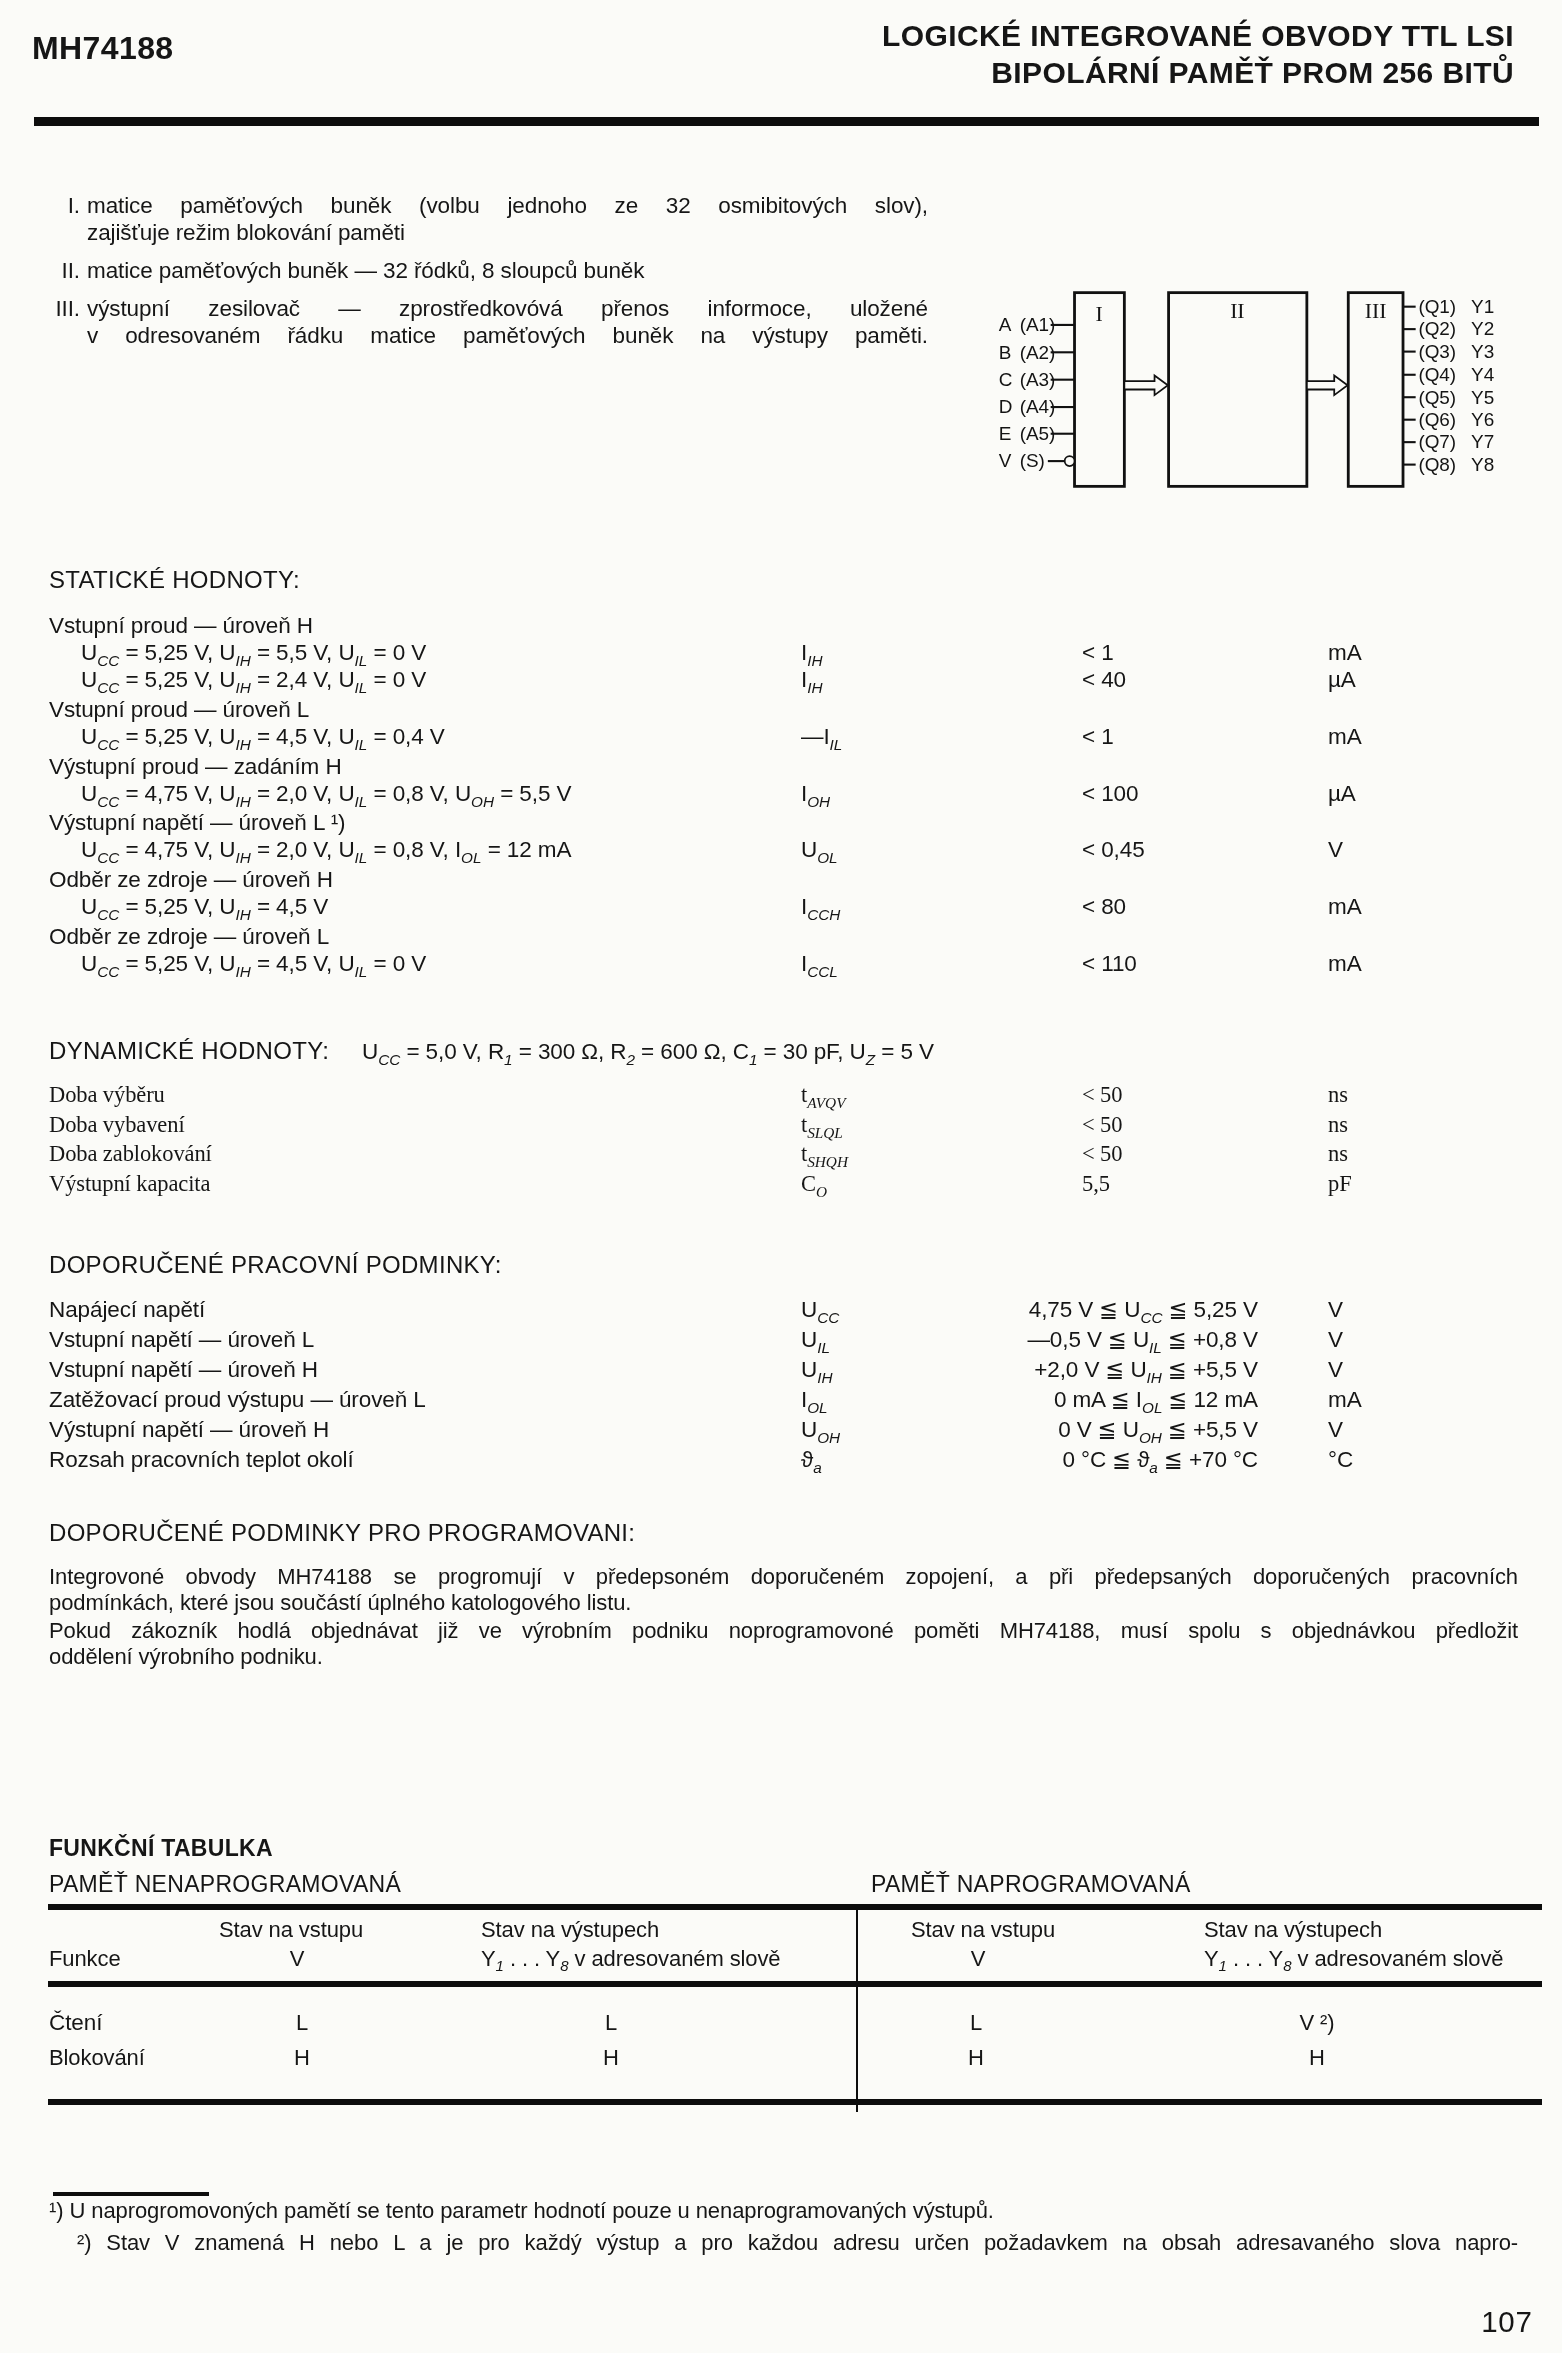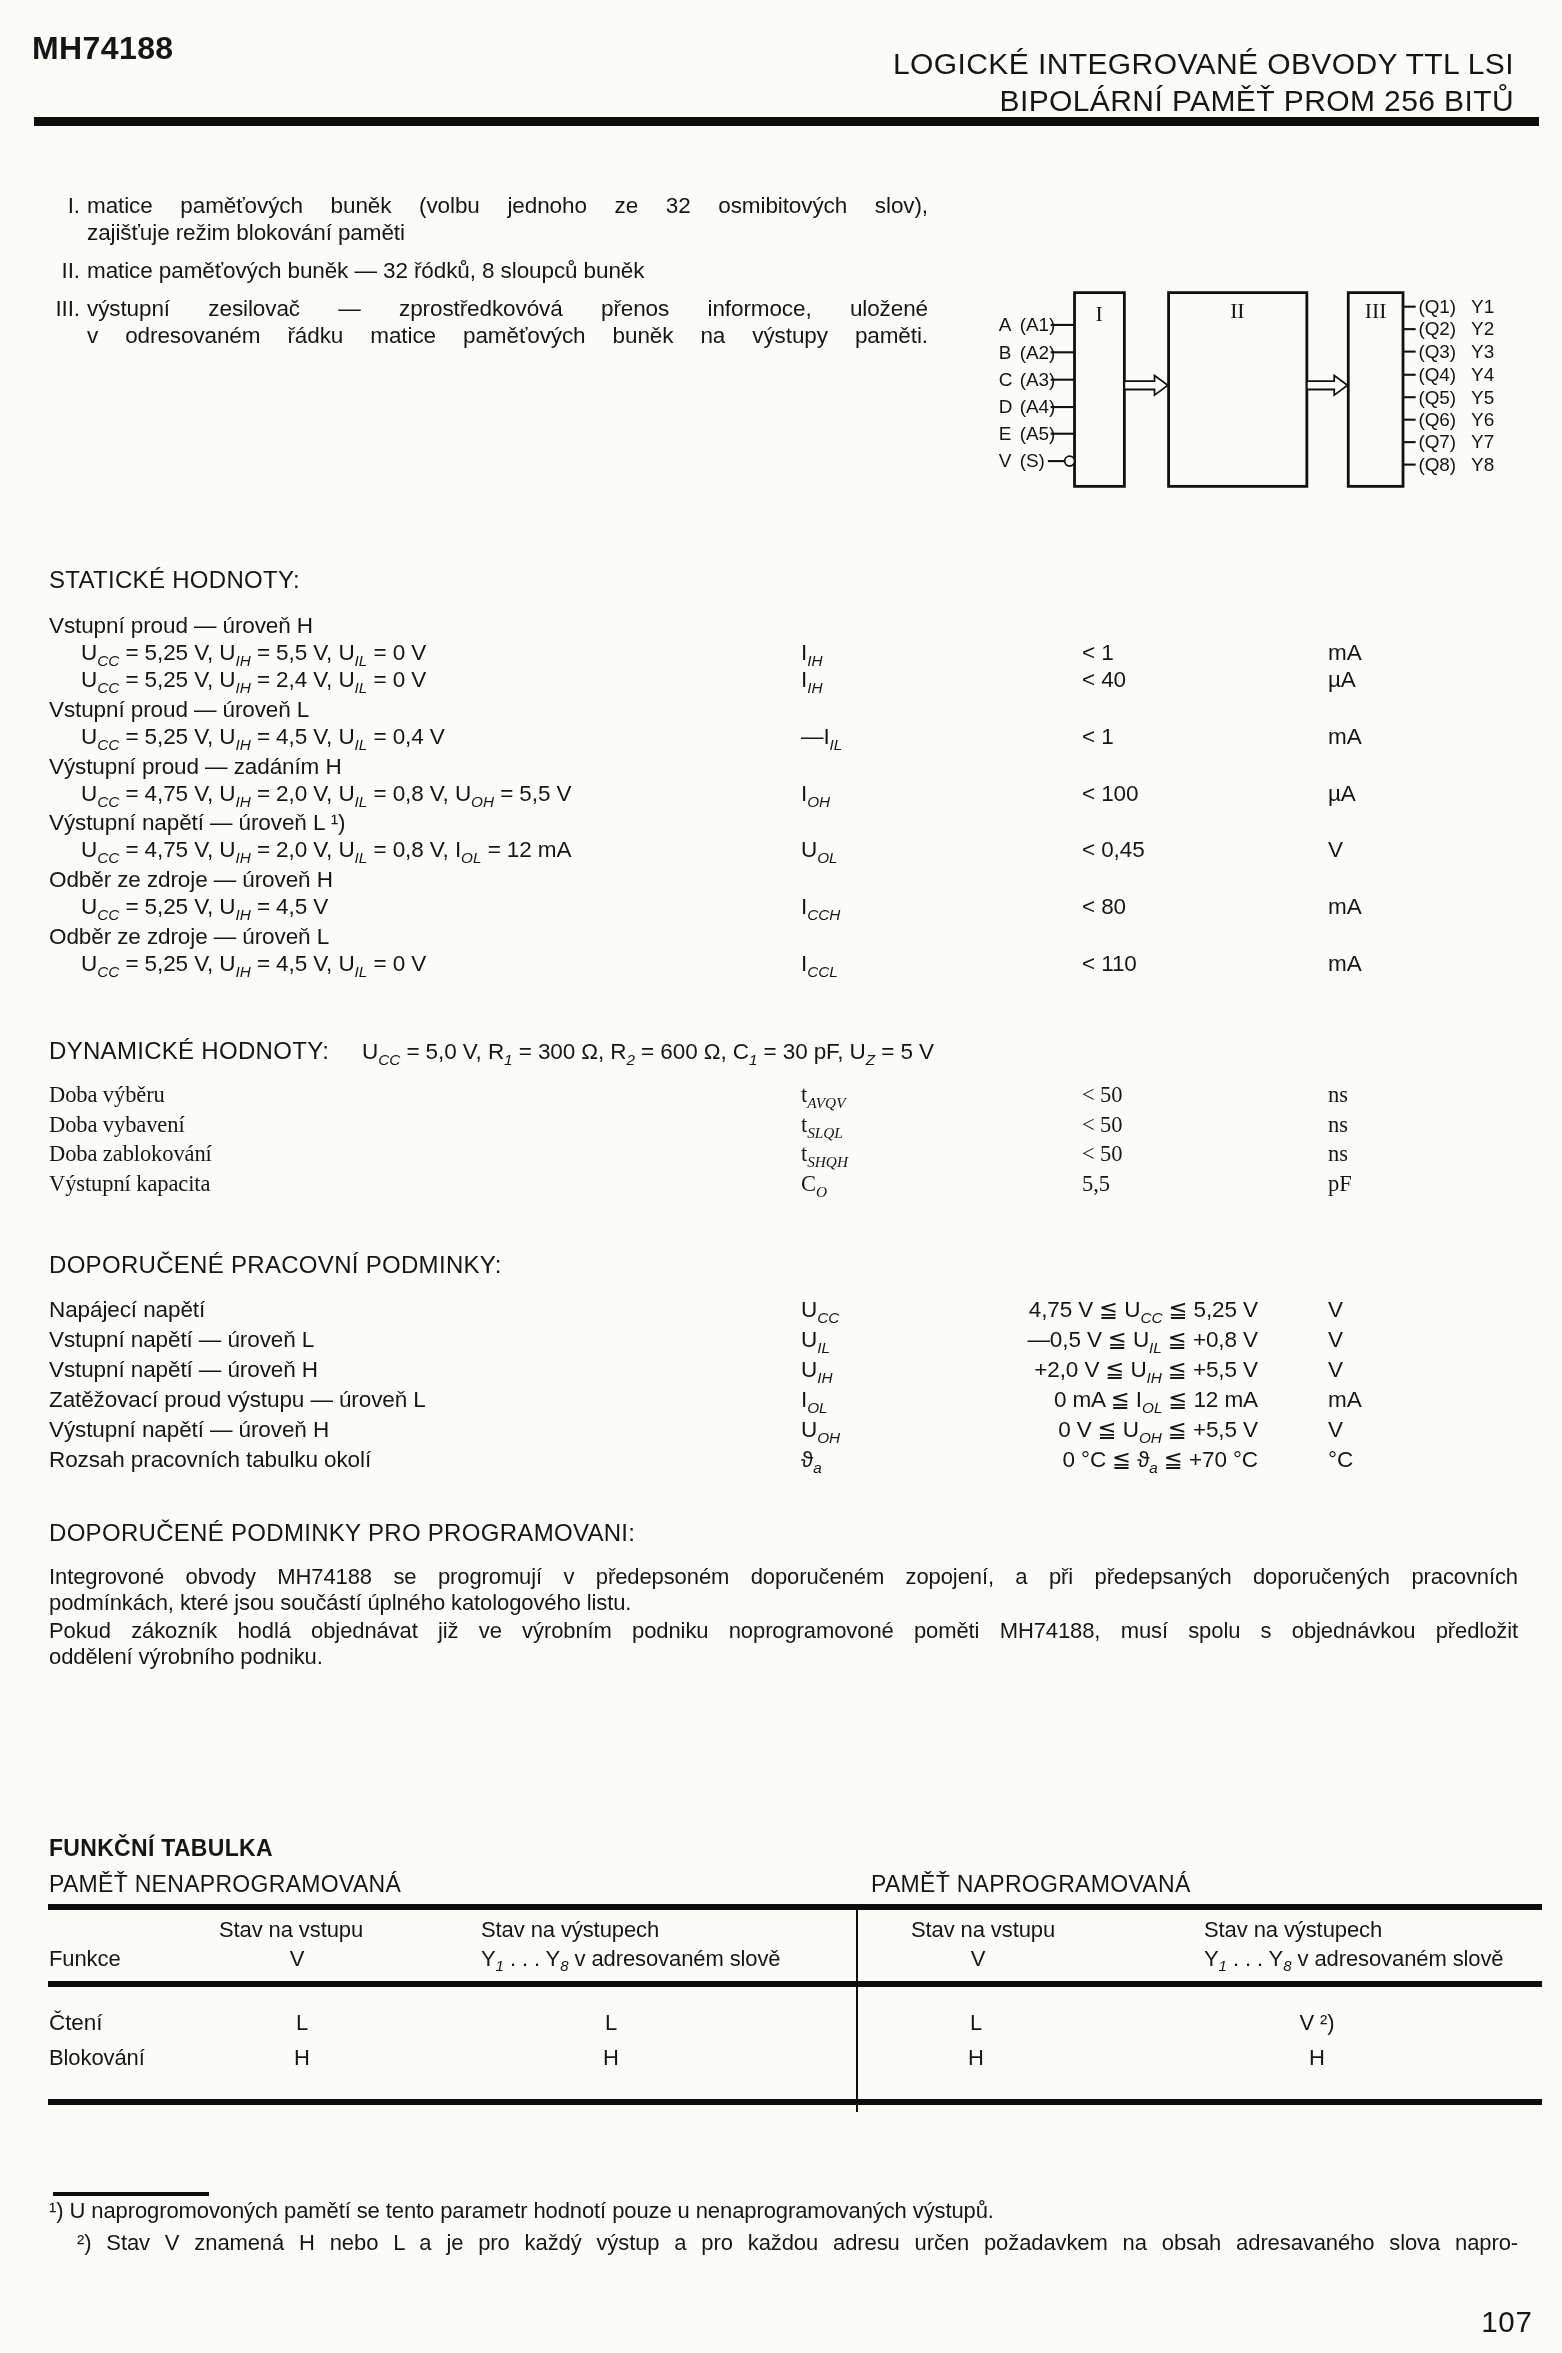--- a/index.html
+++ b/index.html
@@ -8,21 +8,21 @@
     position:relative; width:1562px; height:2354px; margin:0 auto;
     background:#fbfbf8; color:#161616; overflow:hidden;
     font-family:"Liberation Sans","DejaVu Sans",sans-serif;
     font-size:22.5px; letter-spacing:-0.1px;
   }
   sub { font-size:68%; font-style:italic; line-height:0; letter-spacing:0; }
   .jl { text-align:justify; text-align-last:justify; }
 
   
   .part-number { position:absolute; left:32px; top:29.5px; font-size:32px; font-weight:700; letter-spacing:0.4px; }
-  .doc-titles { position:absolute; right:48px; top:17px; text-align:right; font-size:30px; font-weight:400; line-height:37px; letter-spacing:0.4px;margin-top:28px; }
+  .doc-titles { position:absolute; right:48px; top:17px; text-align:right; font-size:30px; font-weight:700; line-height:37px; letter-spacing:0.4px; }
   .header-rule { position:absolute; left:34px; top:117px; width:1505px; height:9px; background:#0d0d0d; }
 
   
   .description { position:absolute; left:49px; top:192px; width:879px; line-height:27px; }
   .desc-item { display:grid; grid-template-columns:31px 1fr; column-gap:7px; margin-bottom:11.2px; }
   .desc-num { text-align:right; }
 
   
   .diagram { position:absolute; left:969px; top:280px; width:562px; height:219px; }
   .diagram text { font-family:"Liberation Sans","DejaVu Sans",sans-serif; font-size:27px; fill:#141414; }
@@ -291,21 +291,21 @@
       <div class="op-range">0 mA ≦ I<sub>OL</sub> ≦ 12 mA</div>
       <div class="op-unit nw">mA</div>
     </div>
     <div class="op-line">
       <div>Výstupní napětí — úroveň H</div>
       <div class="nw">U<sub>OH</sub></div>
       <div class="op-range">0 V ≦ U<sub>OH</sub> ≦ +5,5 V</div>
       <div class="op-unit nw">V</div>
     </div>
     <div class="op-line">
-      <div>Rozsah pracovních tabulku okolí</div>
+      <div>Rozsah pracovních teplot okolí</div>
       <div class="nw">ϑ<sub>a</sub></div>
       <div class="op-range">0 °C ≦  ϑ<sub>a</sub> ≦ +70 °C</div>
       <div class="op-unit nw">°C</div>
     </div>
   </div>
 
   <div class="sec-title" style="top:1519px">DOPORUČENÉ PODMINKY PRO PROGRAMOVANI:</div>
   <div class="para" style="top:1564px">
     <div class="jl">Integrovoné obvody MH74188 se progromují v předepsoném doporučeném zopojení, a při předepsaných doporučených pracovních</div>
     <div>podmínkách, které jsou součástí úplného katologového listu.</div>

